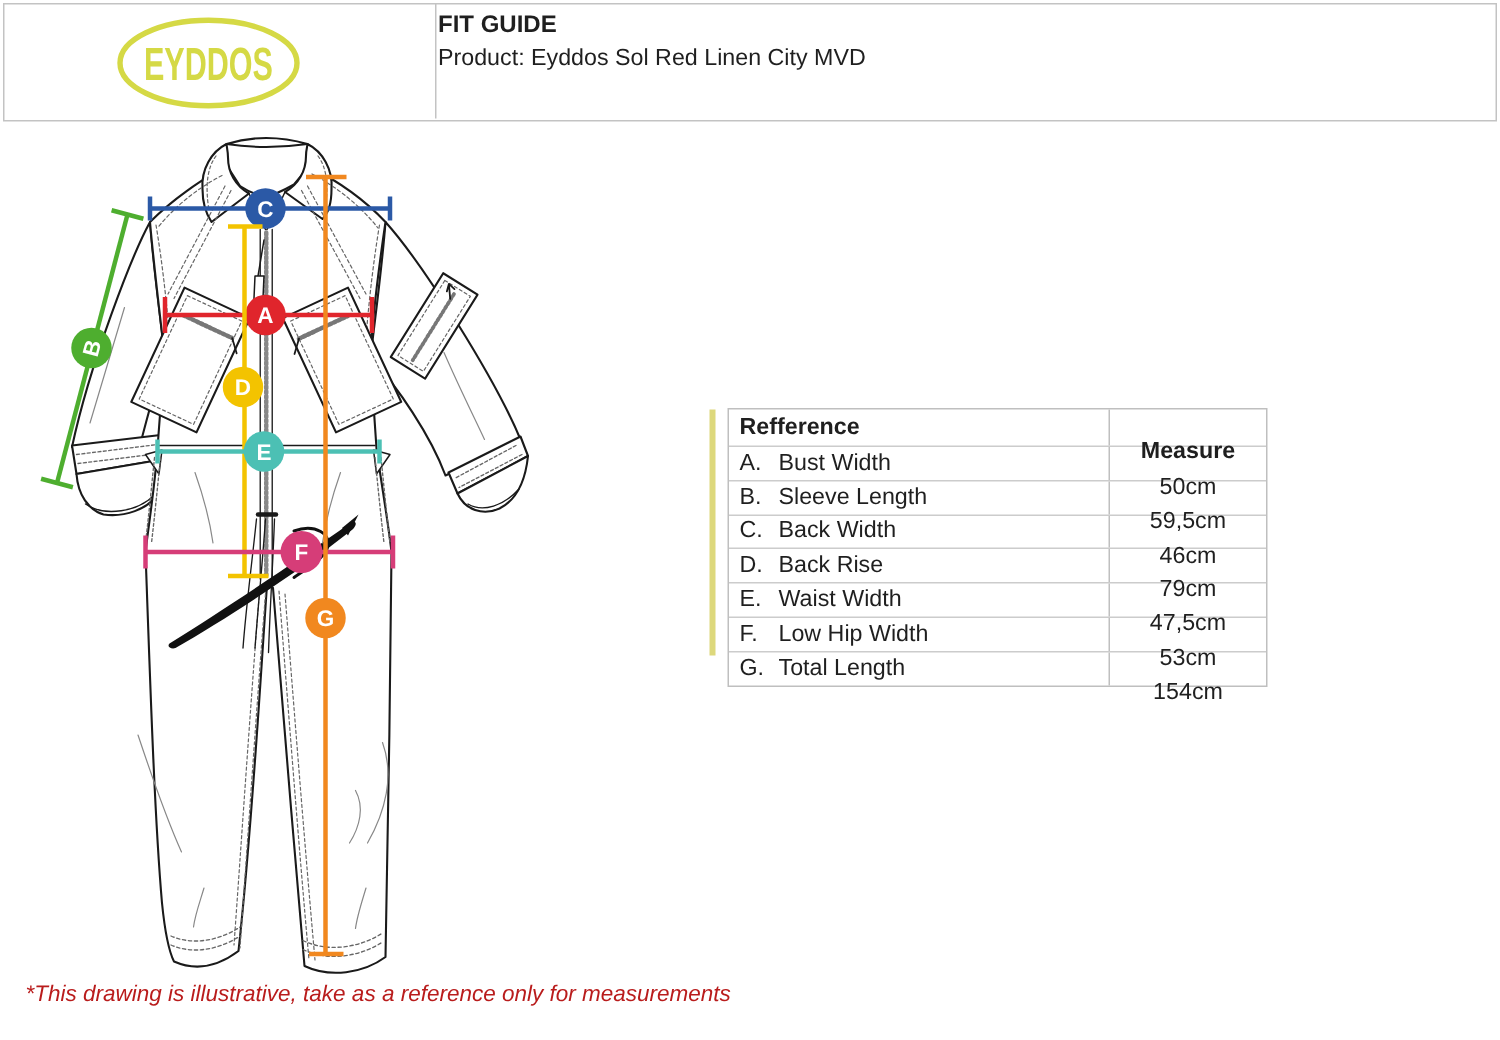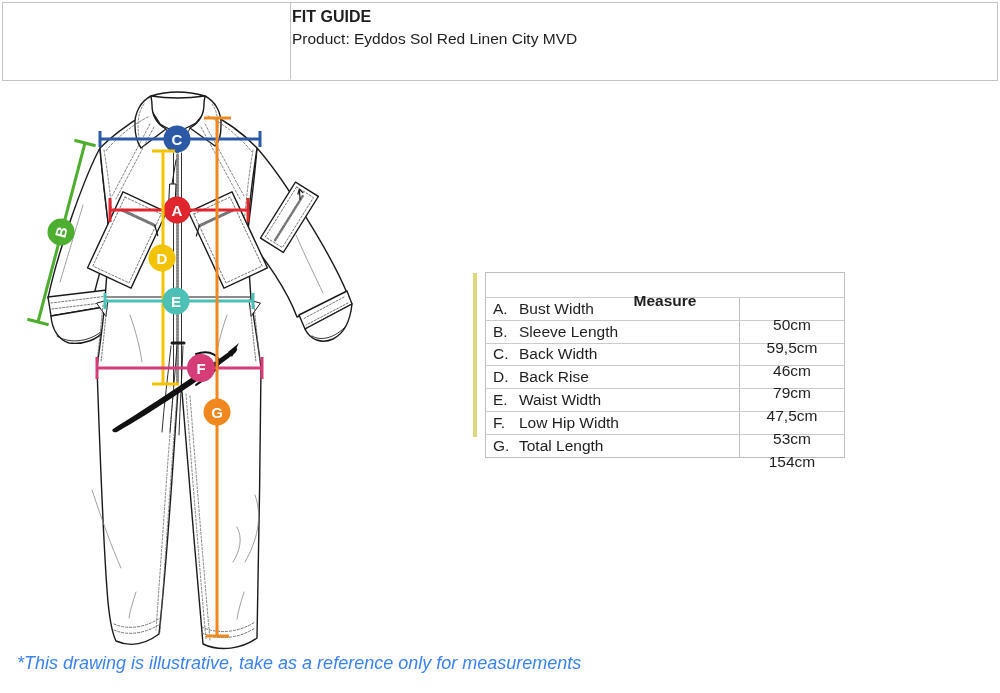--- a/index.html
+++ b/index.html
@@ -15,32 +15,38 @@
   .acc-bar{position:absolute;left:473px;top:273px;width:4px;height:164px;}
   .fit-table{position:absolute;left:485px;top:272px;width:358px;border:1px solid #bfbfbf;
              font-size:15.5px;}
   .t-row{display:flex;height:21.8px;border-top:1px solid #cccccc;align-items:center;}
   .t-row.head{height:24px;border-top:none;font-weight:bold;}
   .c1{width:246px;padding-left:7px;border-right:1px solid #bfbfbf;height:100%;
       display:flex;align-items:center;}
   .c1 .ref{display:inline-block;width:26px;text-align:left;}
   .c2{flex:1;text-align:center;margin-top:32px;}
   
-  .notes{position:absolute;left:17px;top:653px;font-size:18px;font-style:italic;
-         line-height:20px;color:#3b82f6;}
+  .notes{position:absolute;left:17px;top:653px;font-size:15px;font-style:italic;
+         line-height:20px;color:#b91c1c;}
   svg text.badge{font-family:"Liberation Sans",sans-serif;font-weight:bold;font-size:15px;}
 </style>
 </head>
 <body>
 
 <div id="page">
 
   <div class="hdr"></div>
   <div class="hdr-div"></div>
 
+  <div class="logo-wrap">
+    <svg width="124" height="62" viewBox="0 0 124 62">
+      <ellipse cx="62" cy="31" rx="59" ry="28.5" fill="none" stroke-width="3.6" stroke="#d5d945"></ellipse>
+      <text x="62" y="42" text-anchor="middle" font-size="31" font-weight="bold" textLength="86" lengthAdjust="spacingAndGlyphs" font-family="Liberation Sans, sans-serif" fill="#d5d945">EYDDOS</text>
+    </svg>
+  </div>
 
   <div class="hdr-text">
     <div class="hdr-title">FIT GUIDE</div>
     <div>Product: Eyddos Sol Red Linen City MVD</div>
   </div>
 
   <svg style="position:absolute;left:0;top:0;" width="480" height="655" viewBox="0 0 480 655">
 
     <g stroke="#1a1a1a" stroke-width="1.4" fill="none" stroke-linecap="round" stroke-linejoin="round">
 
@@ -187,20 +193,21 @@
       <line x1="206" y1="636" x2="229" y2="636"></line>
       <circle cx="217" cy="412" r="13.5" stroke="none" fill="#f1881f"></circle>
       <text class="badge" x="217" y="417.5" text-anchor="middle" fill="#fff" stroke="none">G</text>
     </g>
   </svg>
 
   <div class="acc-bar" style="background: rgb(221, 216, 124);"></div>
 
   <div class="fit-table">
     <div class="t-row head">
+      <div class="c1">Refference</div>
       <div class="c2">Measure</div>
     </div>
     <div class="t-row">
       <div class="c1">
           <span class="ref">A.</span>
           <span>Bust Width</span>
         </div>
       <div class="c2">50cm</div>
     </div>
     <div class="t-row">

